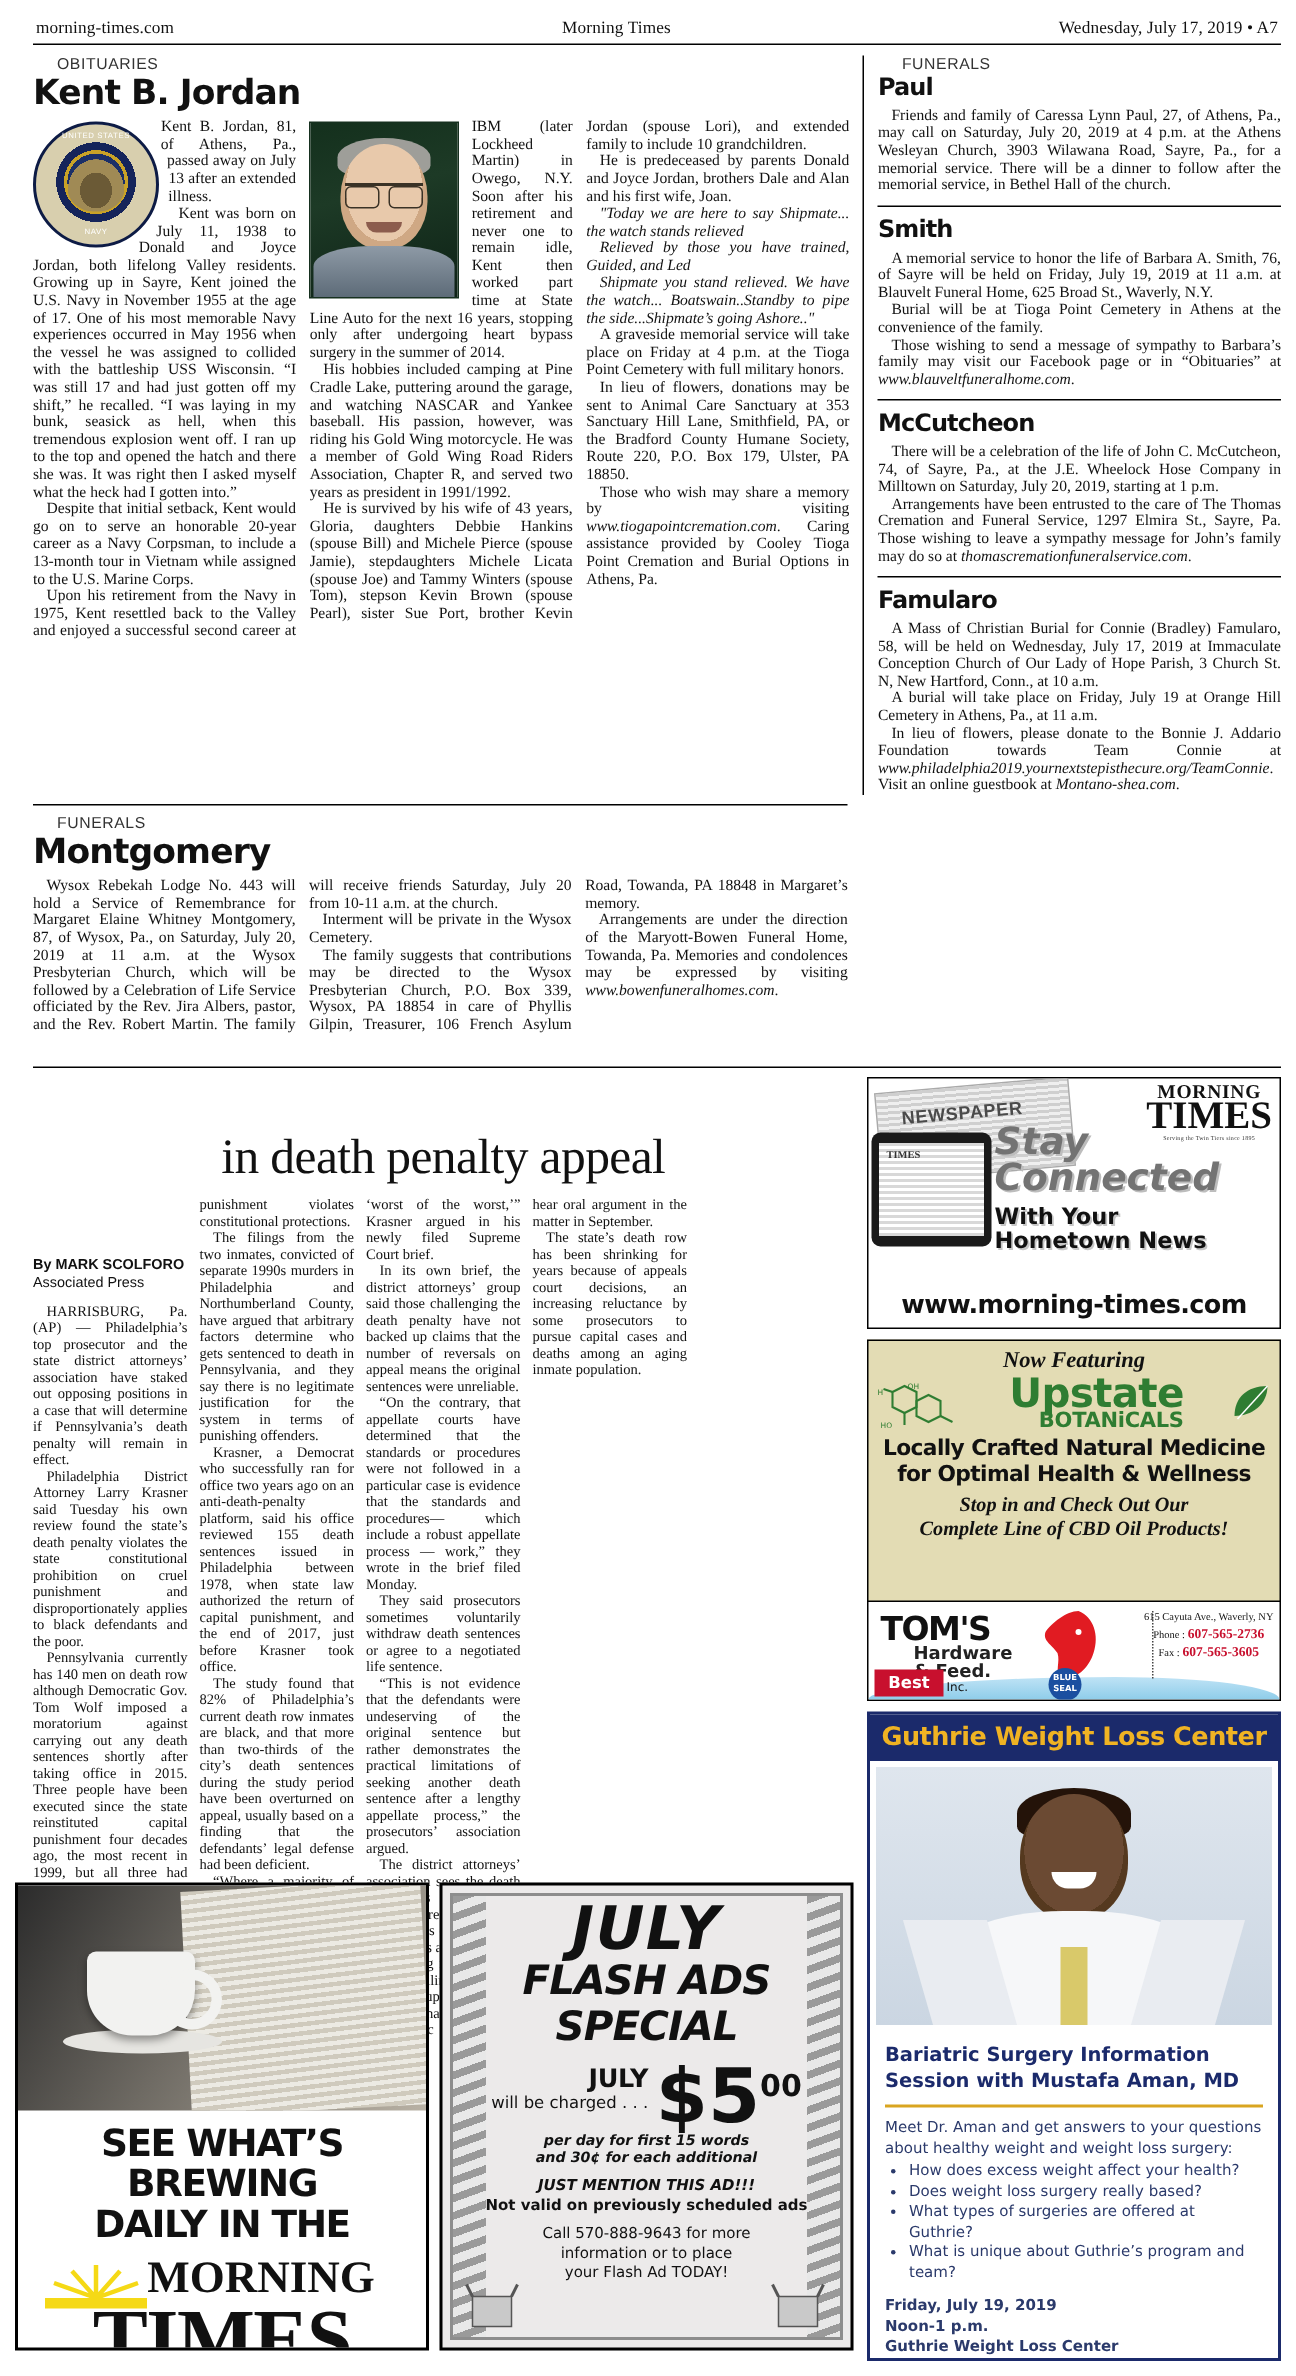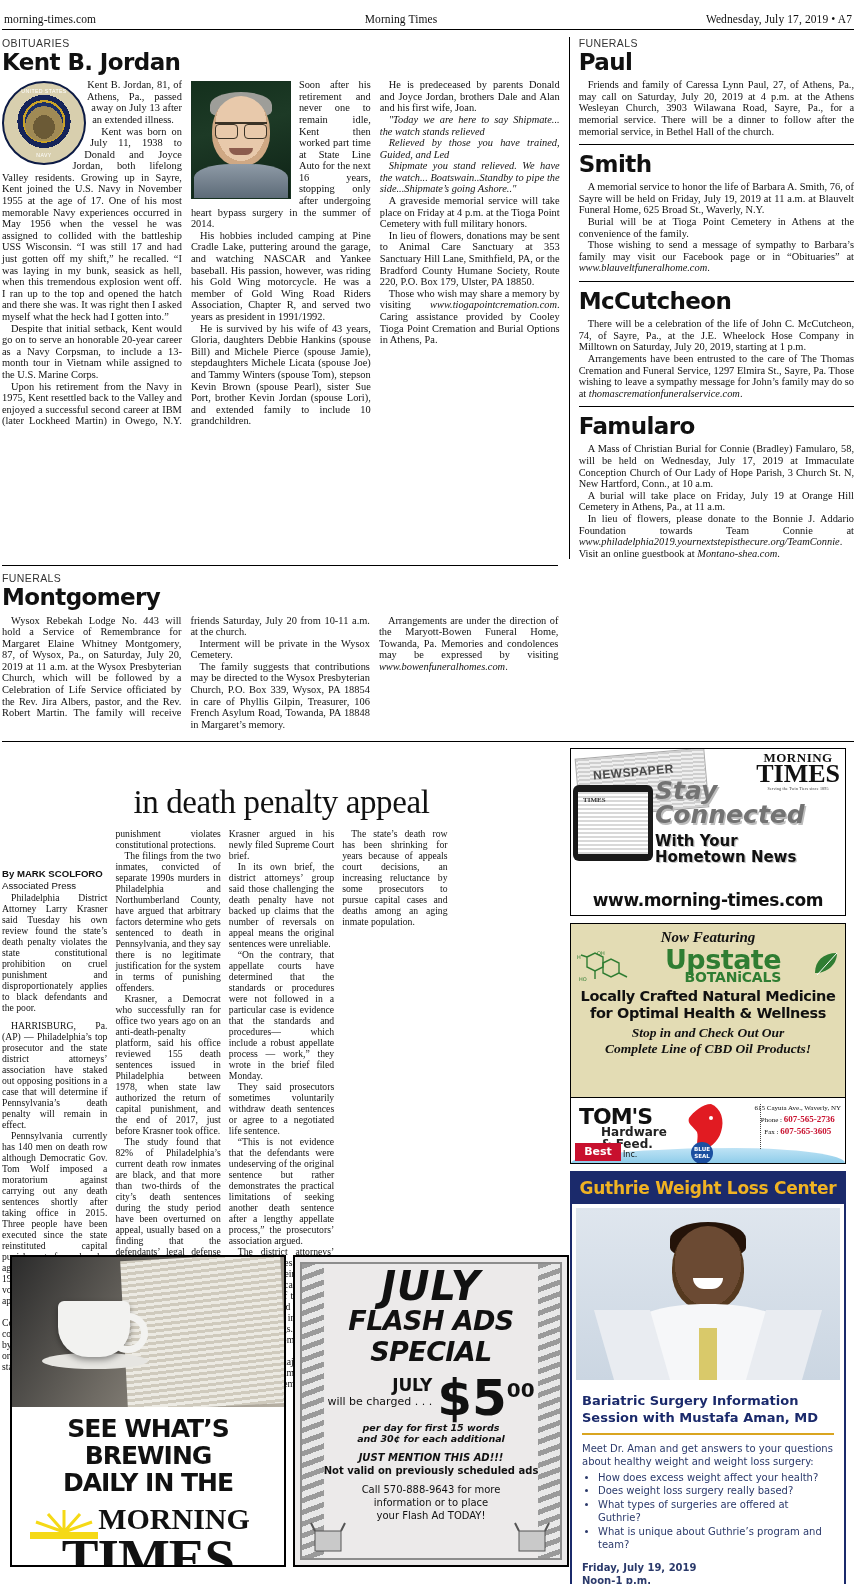--- a/index.html
+++ b/index.html
@@ -4,34 +4,34 @@
 <style>
   * { box-sizing: border-box; margin: 0; padding: 0; }
   body {
     width: 864px; height: 1584px;
     background: #ffffff;
     font-family: "Liberation Serif", serif;
     color: #111;
     overflow: hidden;
     position: relative;
   }
-  .page { width: 864px; height: 1584px; padding: 10px 10px 0 2px; position: relative; }
+  .page { width: 864px; height: 1584px; padding: 10px 10px 0 22px; position: relative; }
 
   
   .masthead {
     display: flex; justify-content: space-between; align-items: baseline;
     font-size: 11.5px; letter-spacing: .1px; padding: 3px 2px 4px 2px;
   }
   .masthead .mh-center { font-size: 11.5px; }
   .mh-rule { border-bottom: 1.6px solid #000; margin-bottom: 7px; }
 
   
-  .kicker { font-family: "Liberation Sans", sans-serif; font-size: 10.5px; letter-spacing: .4px; color: #333; margin-bottom: 1px;}
+  .kicker { font-family: "Liberation Sans", sans-serif; font-size: 10.5px; letter-spacing: .4px; color: #333; margin-bottom: 1px; margin-left: 16px;}
   .objname { font-family: "DejaVu Sans", sans-serif; font-weight: bold; font-size: 23px; letter-spacing: -0.6px; line-height: 1.05; margin: 0 0 5px 0; }
-  .objname.sm { font-size: 23px; }
+  .objname.sm { font-size: 16px; }
   p.body {
     font-size: 10.4px; line-height: 11.6px; text-align: justify;
     text-indent: 9px; hyphens: auto; -webkit-hyphens: auto;
     margin: 0;
   }
   p.body i, .ital { font-style: italic; }
   .hr-thick { border-top: 1.6px solid #000; margin: 7px 0 7px 0; }
   .hr-thin  { border-top: 1px solid #000; margin: 6px 0 6px 0; }
 
   
@@ -341,22 +341,22 @@
       <h1 class="headline">
         <br>
         <span>in death penalty appeal</span>
       </h1>
 
       <div class="cols5" style="height:565px">
         <div class="byline">
           <div>By MARK SCOLFORO</div>
           <div class="ap">Associated Press</div>
         </div>
+        <p class="body" style="margin-top:7px">HARRISBURG, Pa. (AP) — Philadelphia’s top prosecutor and the state district attorneys’ association have staked out opposing positions in a case that will determine if Pennsylvania’s death penalty will remain in effect.</p>
         <p class="body">Philadelphia District Attorney Larry Krasner said Tuesday his own review found the state’s death penalty violates the state constitutional prohibition on cruel punishment and disproportionately applies to black defendants and the poor.</p>
-        <p class="body" style="margin-top:7px">HARRISBURG, Pa. (AP) — Philadelphia’s top prosecutor and the state district attorneys’ association have staked out opposing positions in a case that will determine if Pennsylvania’s death penalty will remain in effect.</p>
         <p class="body">Pennsylvania currently has 140 men on death row although Democratic Gov. Tom Wolf imposed a moratorium against carrying out any death sentences shortly after taking office in 2015. Three people have been executed since the state reinstituted capital punishment four decades ago, the most recent in 1999, but all three had voluntarily given up on appealing their sentences.</p>
         <p class="body">The state Supreme Court in December consolidated two appeals by death row inmates in order to decide if the state’s system of capital punishment violates constitutional protections.</p>
         <p class="body">The filings from the two inmates, convicted of separate 1990s murders in Philadelphia and Northumberland County, have argued that arbitrary factors determine who gets sentenced to death in Pennsylvania, and they say there is no legitimate justification for the system in terms of punishing offenders.</p>
         <p class="body">Krasner, a Democrat who successfully ran for office two years ago on an anti-death-penalty platform, said his office reviewed 155 death sentences issued in Philadelphia between 1978, when state law authorized the return of capital punishment, and the end of 2017, just before Krasner took office.</p>
         <p class="body">The study found that 82% of Philadelphia’s current death row inmates are black, and that more than two-thirds of the city’s death sentences during the study period have been overturned on appeal, usually based on a finding that the defendants’ legal defense had been deficient.</p>
         <p class="body">“Where a majority of death sentenced defendants have been represented by poorly compensated, poorly supported court-appointed attorneys, there is a significant likelihood that capital punishment has not been reserved for the ‘worst of the worst,’” Krasner argued in his newly filed Supreme Court brief.</p>
         <p class="body">In its own brief, the district attorneys’ group said those challenging the death penalty have not backed up claims that the number of reversals on appeal means the original sentences were unreliable.</p>
         <p class="body">“On the contrary, that appellate courts have determined that the standards or procedures were not followed in a particular case is evidence that the standards and procedures— which include a robust appellate process — work,” they wrote in the brief filed Monday.</p>
         <p class="body">They said prosecutors sometimes voluntarily withdraw death sentences or agree to a negotiated life sentence.</p>
         <p class="body">“This is not evidence that the defendants were undeserving of the original sentence but rather demonstrates the practical limitations of seeking another death sentence after a lengthy appellate process,” the prosecutors’ association argued.</p>

